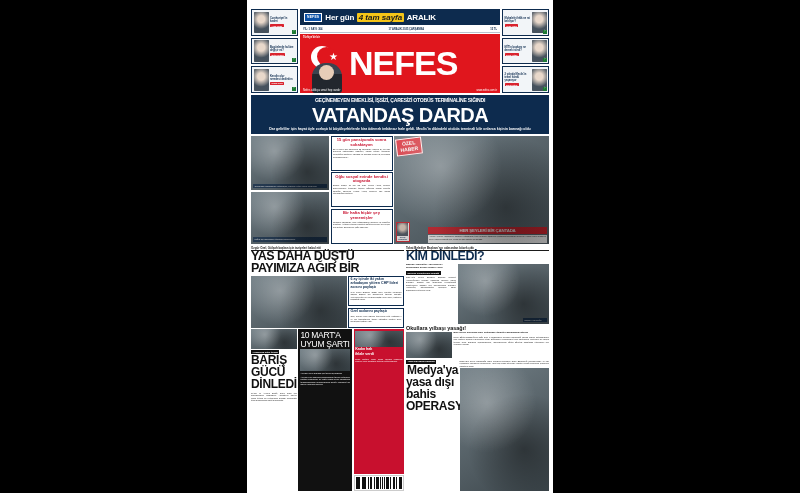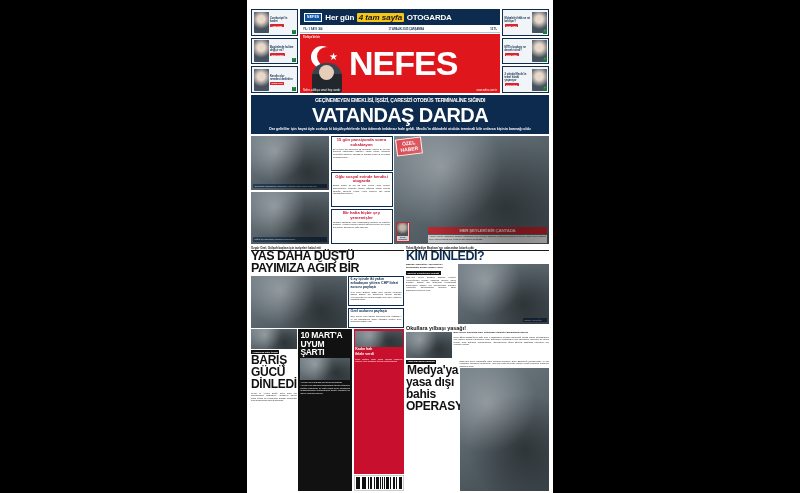--- a/index.html
+++ b/index.html
@@ -207,21 +207,21 @@
   .redbox{
     background:#c8102e; color:#fff; padding:1.5px; display:flex;
     flex-direction:column; gap:1px;
   }
   .redbox .rb-h{ font-size:3.6px; font-weight:bold; line-height:1.08; }
   .redbox .rb-b{ font-size:2px; line-height:1.2; text-align:justify; }
 
   .blackbox{
     background:#111; color:#fff; padding:2px; display:flex; flex-direction:column; gap:1px;
   }
-  .blackbox .bb-h{ font-size:8.5px; font-weight:bold; line-height:0.95; letter-spacing:-0.3px; }
+  .blackbox .bb-h{ font-size:8.5px; font-weight:normal; line-height:0.95; letter-spacing:-0.3px; }
   .blackbox .bb-b{ font-size:2.1px; line-height:1.2; text-align:justify; }
 
   .whitebox{ border:0.6px solid #0d2b4e; padding:1.5px; display:flex; flex-direction:column; gap:1px; background:#fff;}
   .whitebox .wb-h{ font-size:3.6px; font-weight:bold; color:#0d2b4e; line-height:1.08; }
   .whitebox .wb-b{ font-size:2px; line-height:1.2; color:#222; text-align:justify; }
 
   .head-3{ font-size:12px; font-weight:bold; color:#111; line-height:0.96; letter-spacing:-0.3px; }
 
   .barcode{
     height:16px; display:flex; align-items:flex-end; gap:0.5px; padding:1px; background:#fff;
@@ -270,21 +270,21 @@
           </div>
           <div class="arw">›</div>
         </div>
       </div>
 
       <div class="center-top">
         <div class="puzzle-bar">
           <div class="puz-logo">NEFES</div>
           <div class="puz-txt">Her gün</div>
           <div class="puz-hl">4 tam sayfa</div>
-          <div class="puz-txt">OTOGARDA</div>
+          <div class="puz-txt">ARALIK</div>
         </div>
 
         <div class="dateline">
           <span>YIL: 1  SAYI: 364</span>
           <span>17 ARALIK 2025 ÇARŞAMBA</span>
           <span>15 TL</span>
         </div>
 
         <div class="masthead">
           <div class="mast-kicker">Türkiye'de bir</div>

